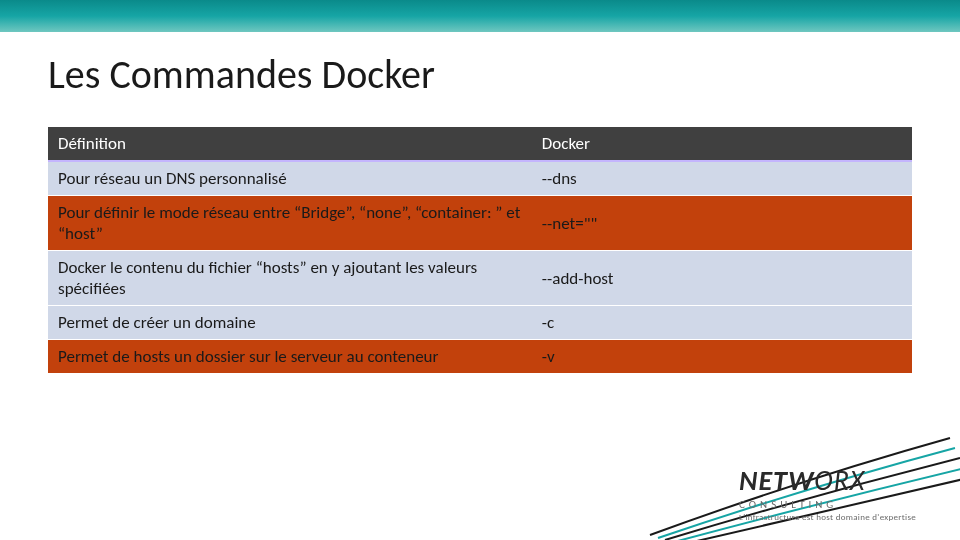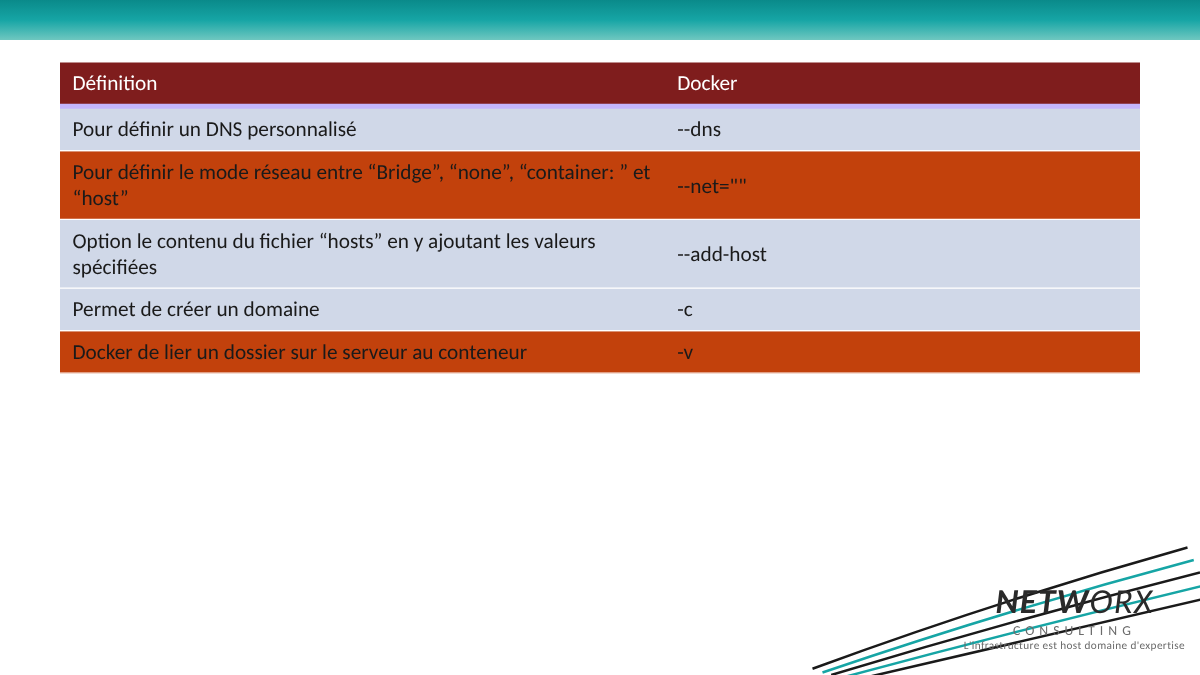--- a/index.html
+++ b/index.html
@@ -1,63 +1,64 @@
 <!DOCTYPE html>
 <html><head>
 <meta charset="utf-8">
 <style>
 *{margin:0;padding:0;box-sizing:border-box}
 body{width:960px;height:540px;background:#fff;font-family:Calibri,Arial,sans-serif;position:relative;overflow:hidden}
 .top-band{position:absolute;top:0;left:0;width:100%;height:32px;background:linear-gradient(to bottom,#0a8a8a 0%,#16a5a5 50%,#6fc7c0 100%)}
 .content{position:absolute;top:50px;left:48px;right:48px}
 h1{font-size:40px;font-weight:400;color:#1a1a1a;margin-bottom:28px}
 table{width:100%;border-collapse:collapse;font-size:17px}
-th{background:#7f1d1d;color:#fff;text-align:left;padding:6px 10px;font-weight:400;border-bottom:4px solid #c4b5fd}
+th{background:#404040;color:#fff;text-align:left;padding:6px 10px;font-weight:400;border-bottom:2px solid #c4b5fd}
 td{padding:6px 10px;border-bottom:1px solid #fff;color:#1a1a1a}
 tr.even td{background:#d0d8e8}
 tr.odd td{background:#c2410c}
-.logo{position:absolute;right:12px;bottom:18px;text-align:center}
+.logo{position:absolute;right:44px;bottom:18px;text-align:left}
 .logo-main{font-size:28px;font-weight:700;letter-spacing:1px;color:#2a2a2a;font-style:italic}
 .logo-main .thin{font-weight:300}
 .logo-sub{font-size:9px;color:#6b6b6b;letter-spacing:.3px}
 .swoosh{position:absolute;width:340px;height:120px;right:-10px;bottom:0;pointer-events:none}
 .swoosh path{fill:none;stroke-width:2}
 </style>
 </head>
 <body>
 
 <div class="top-band"></div>
 
 <div class="content">
+  <h1>Les Commandes Docker</h1>
   <table>
     <thead>
       <tr>
         <th style="width:56%">Définition</th>
         <th>Docker</th>
       </tr>
     </thead>
     <tbody>
       <tr class="even">
-          <td>Pour définir un DNS personnalisé</td>
+          <td>Pour réseau un DNS personnalisé</td>
           <td>--dns</td>
         </tr>
       <tr class="odd">
           <td>Pour définir le mode réseau entre “Bridge”, “none”, “container: ” et “host”</td>
           <td>--net=""</td>
         </tr>
       <tr class="even">
-          <td>Option le contenu du fichier “hosts” en y ajoutant les valeurs spécifiées</td>
+          <td>Docker le contenu du fichier “hosts” en y ajoutant les valeurs spécifiées</td>
           <td>--add-host</td>
         </tr>
       <tr class="even">
           <td>Permet de créer un domaine</td>
           <td>-c</td>
         </tr>
       <tr class="odd">
-          <td>Docker de lier un dossier sur le serveur au conteneur</td>
+          <td>Permet de hosts un dossier sur le serveur au conteneur</td>
           <td>-v</td>
         </tr>
     </tbody>
   </table>
 </div>
 
 <svg class="swoosh" viewBox="0 0 340 120">
   <path d="M20 115 Q170 60 320 18" stroke="#1a1a1a"></path>
   <path d="M28 118 Q175 68 325 28" stroke="#16a5a5"></path>
   <path d="M35 120 Q180 76 330 38" stroke="#1a1a1a"></path>

